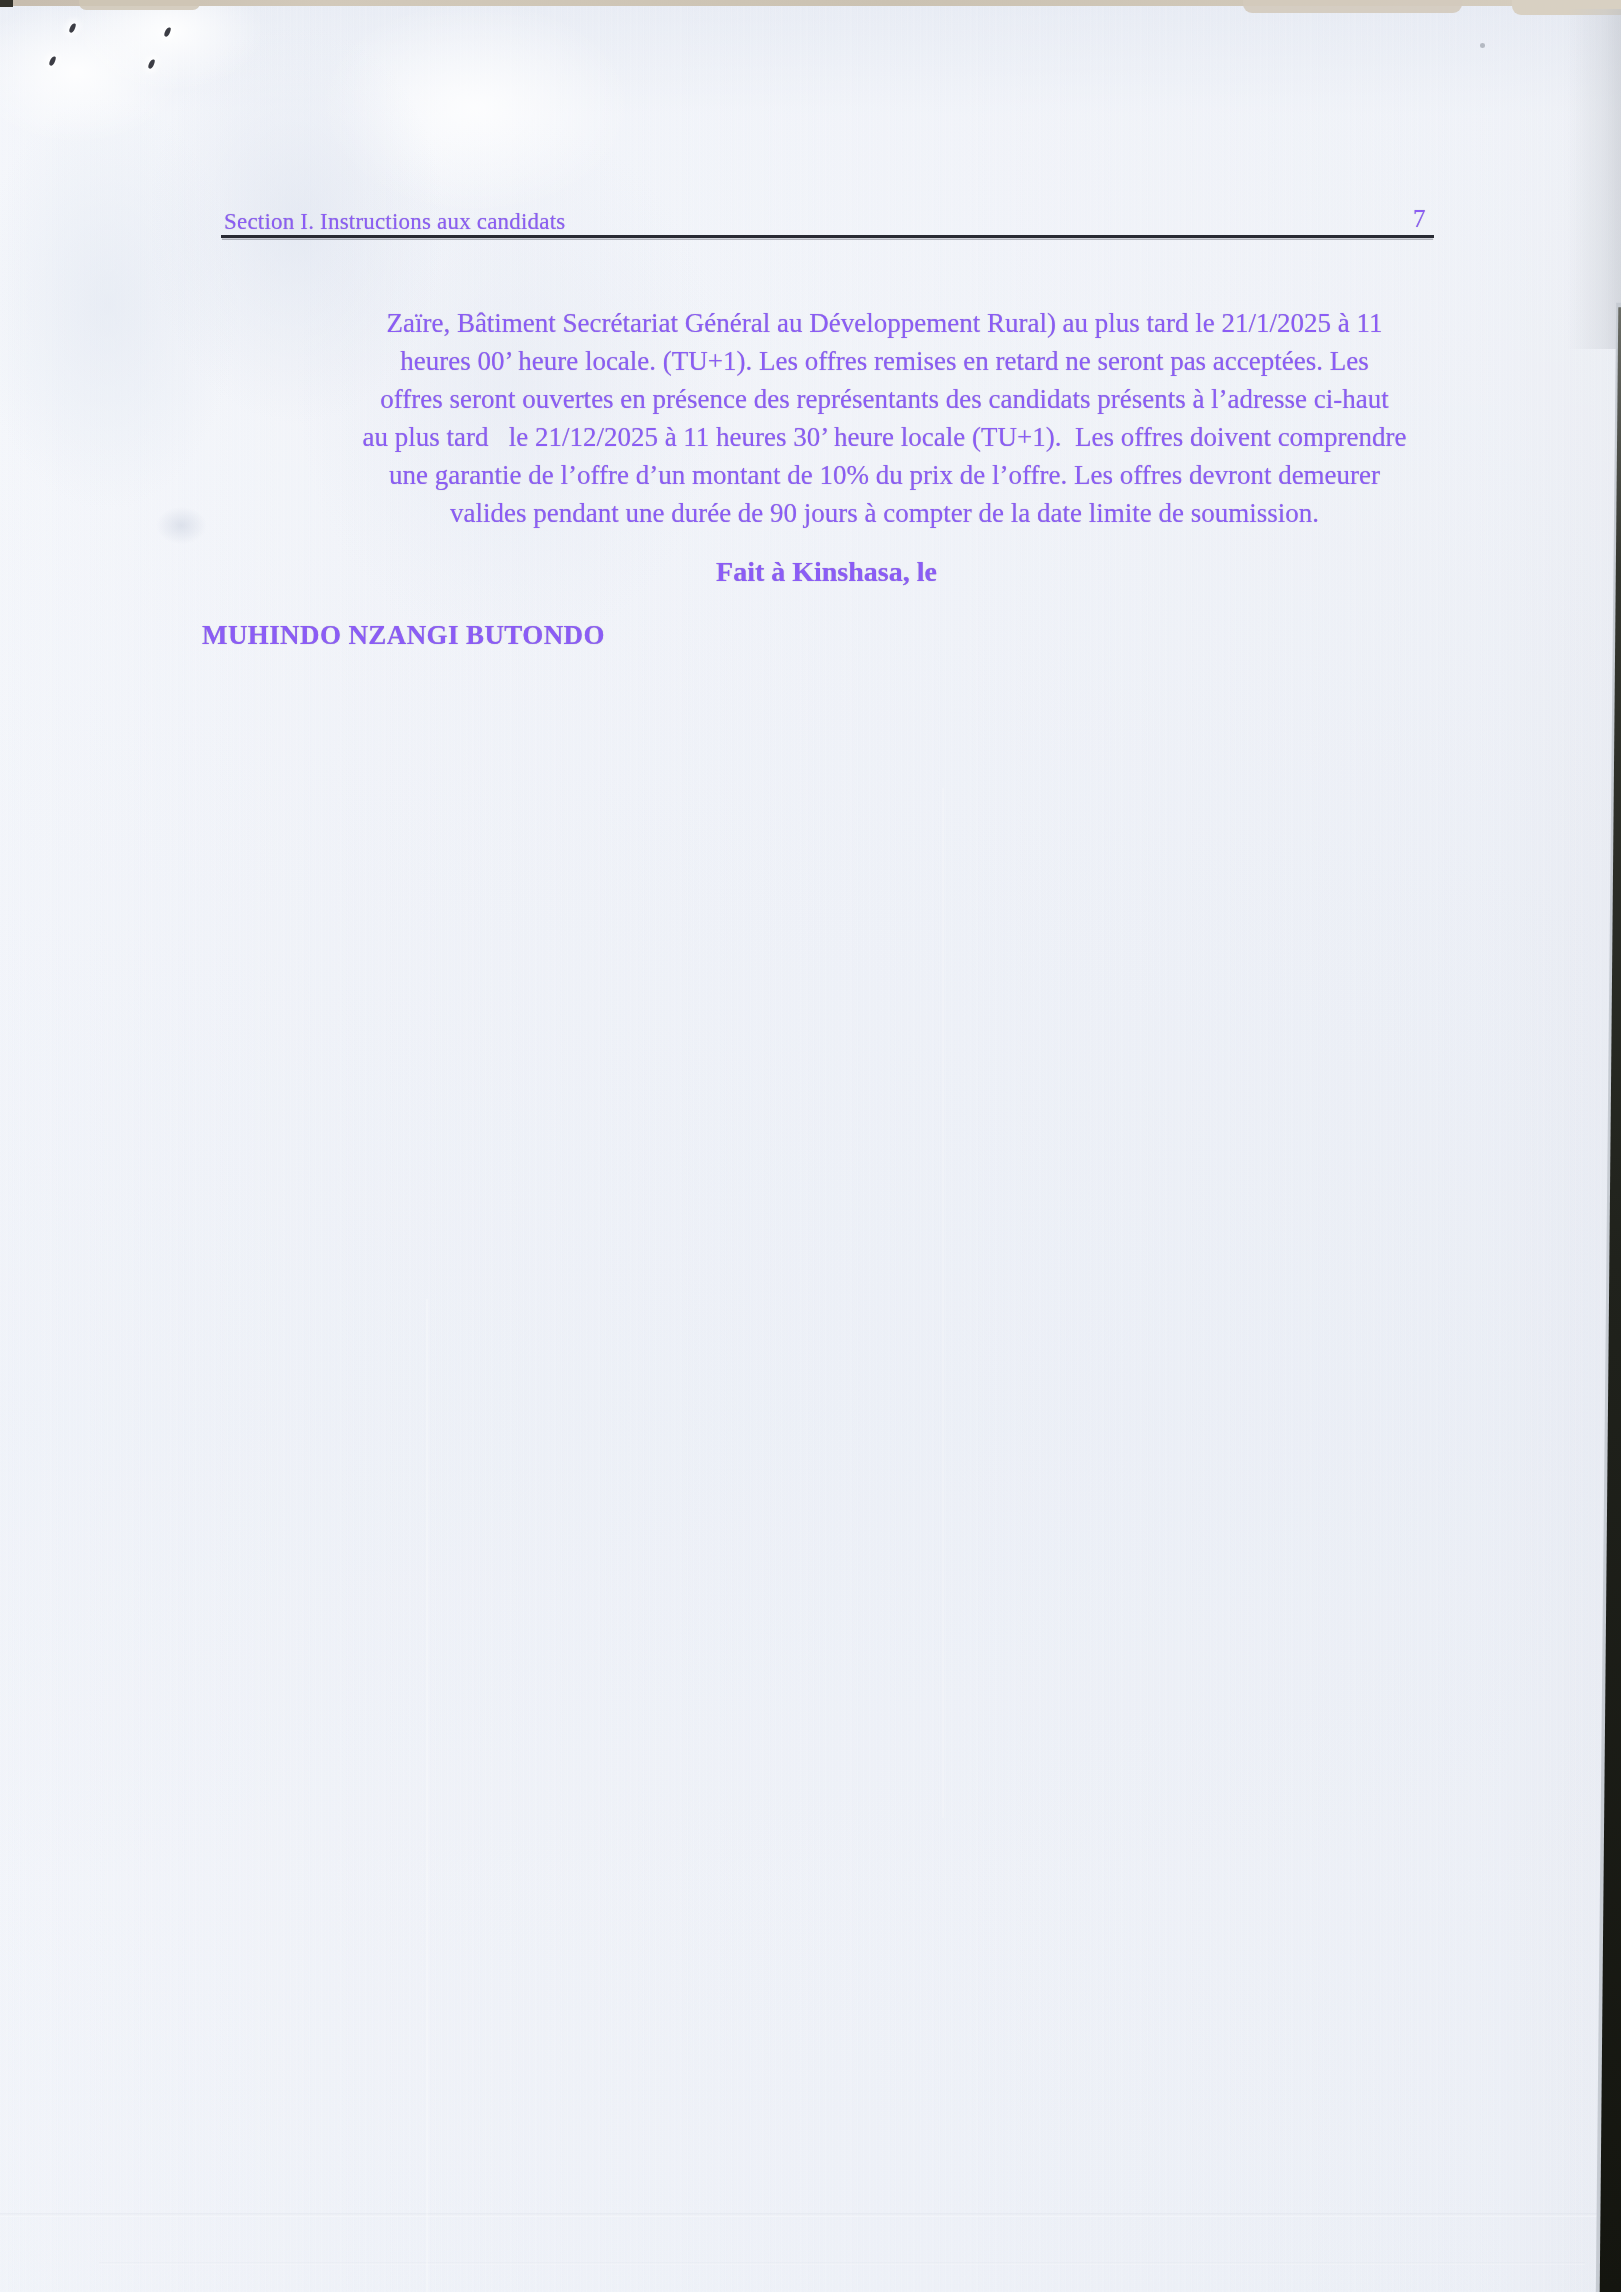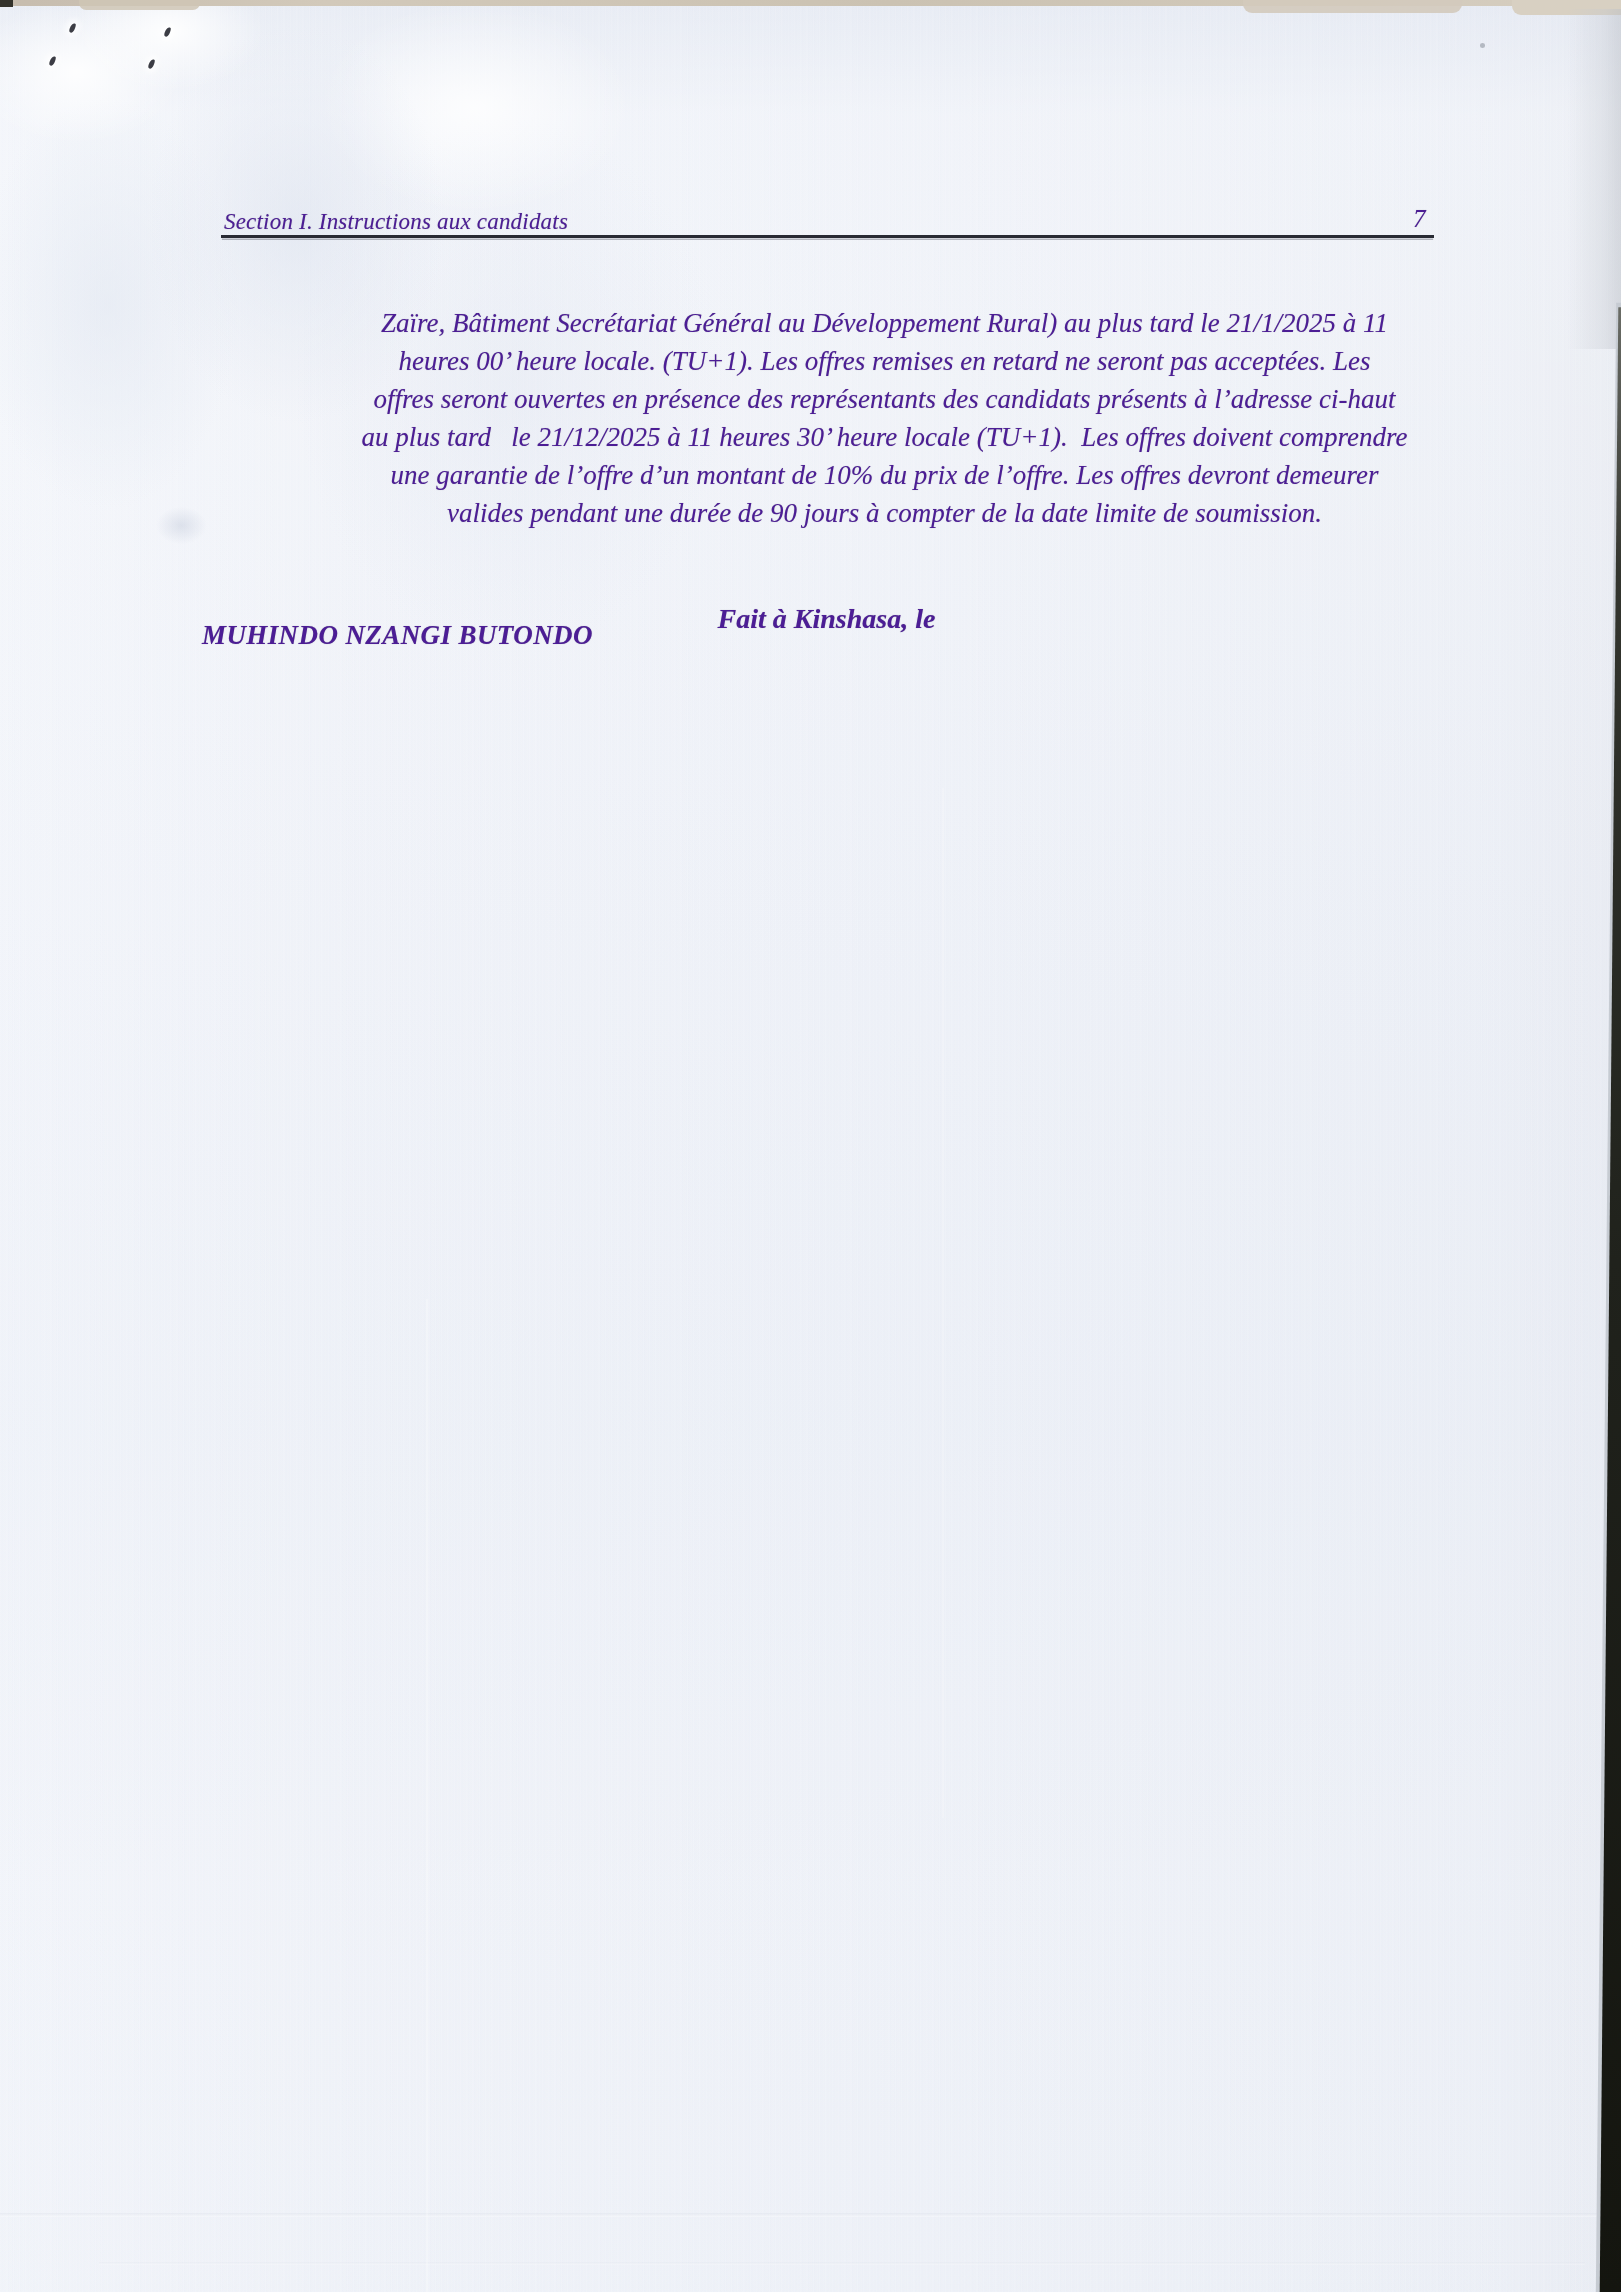--- a/index.html
+++ b/index.html
@@ -100,21 +100,21 @@
     transform: rotate(18deg);
     box-shadow: 0 0 6.3px 3.6px rgba(255,255,255,0.85);
   }
   .m1 { left: 70px;  top: 23px; }
   .m2 { left: 165px; top: 27px; }
   .m3 { left: 50px;  top: 56px; }
   .m4 { left: 149px; top: 59px; }
   .speck { left: 1480px; top: 43px; width: 5.4px; height: 4.5px; background: #9096a0; border-radius: 50%; opacity: .6; }
 
   
-  .ink { color: #4c1d95; font-style: italic; }
+  .ink { color: #8b5cf6; }
   .header-title {
     left: 224px; top: 209px;
     font-size: 23px; letter-spacing: 0.2px;
     text-shadow: 0 0 0.9px rgba(35,37,50,0.35);
   }
   .page-number {
     left: 1413px; top: 205px;
     font-size: 25px;
     text-shadow: 0 0 0.9px rgba(35,37,50,0.35);
   }
@@ -126,21 +126,20 @@
   .body-paragraph {
     left: 307px; top: 304px; width: 1155px;
     font-size: 27px; line-height: 38px;
     text-shadow: 0 0 0.9px rgba(38,40,54,0.35);
   }
   .body-paragraph .pline { white-space: pre; text-align: center; }
   .sig-place {
     left: 202px; top: 556px; width: 1249px;
     text-align: center; font-weight: bold; font-size: 28px;
     text-shadow: 0 0 0.9px rgba(35,37,50,0.4);
-    margin-top: 47px;
   }
   .sig-name {
     left: 202px; top: 620px; width: 1249px;
     text-align: left; font-weight: bold; font-size: 27px; letter-spacing: 0.4px;
     text-shadow: 0 0 0.9px rgba(35,37,50,0.4);
   }
 </style>
 </head>
 <body>
 

